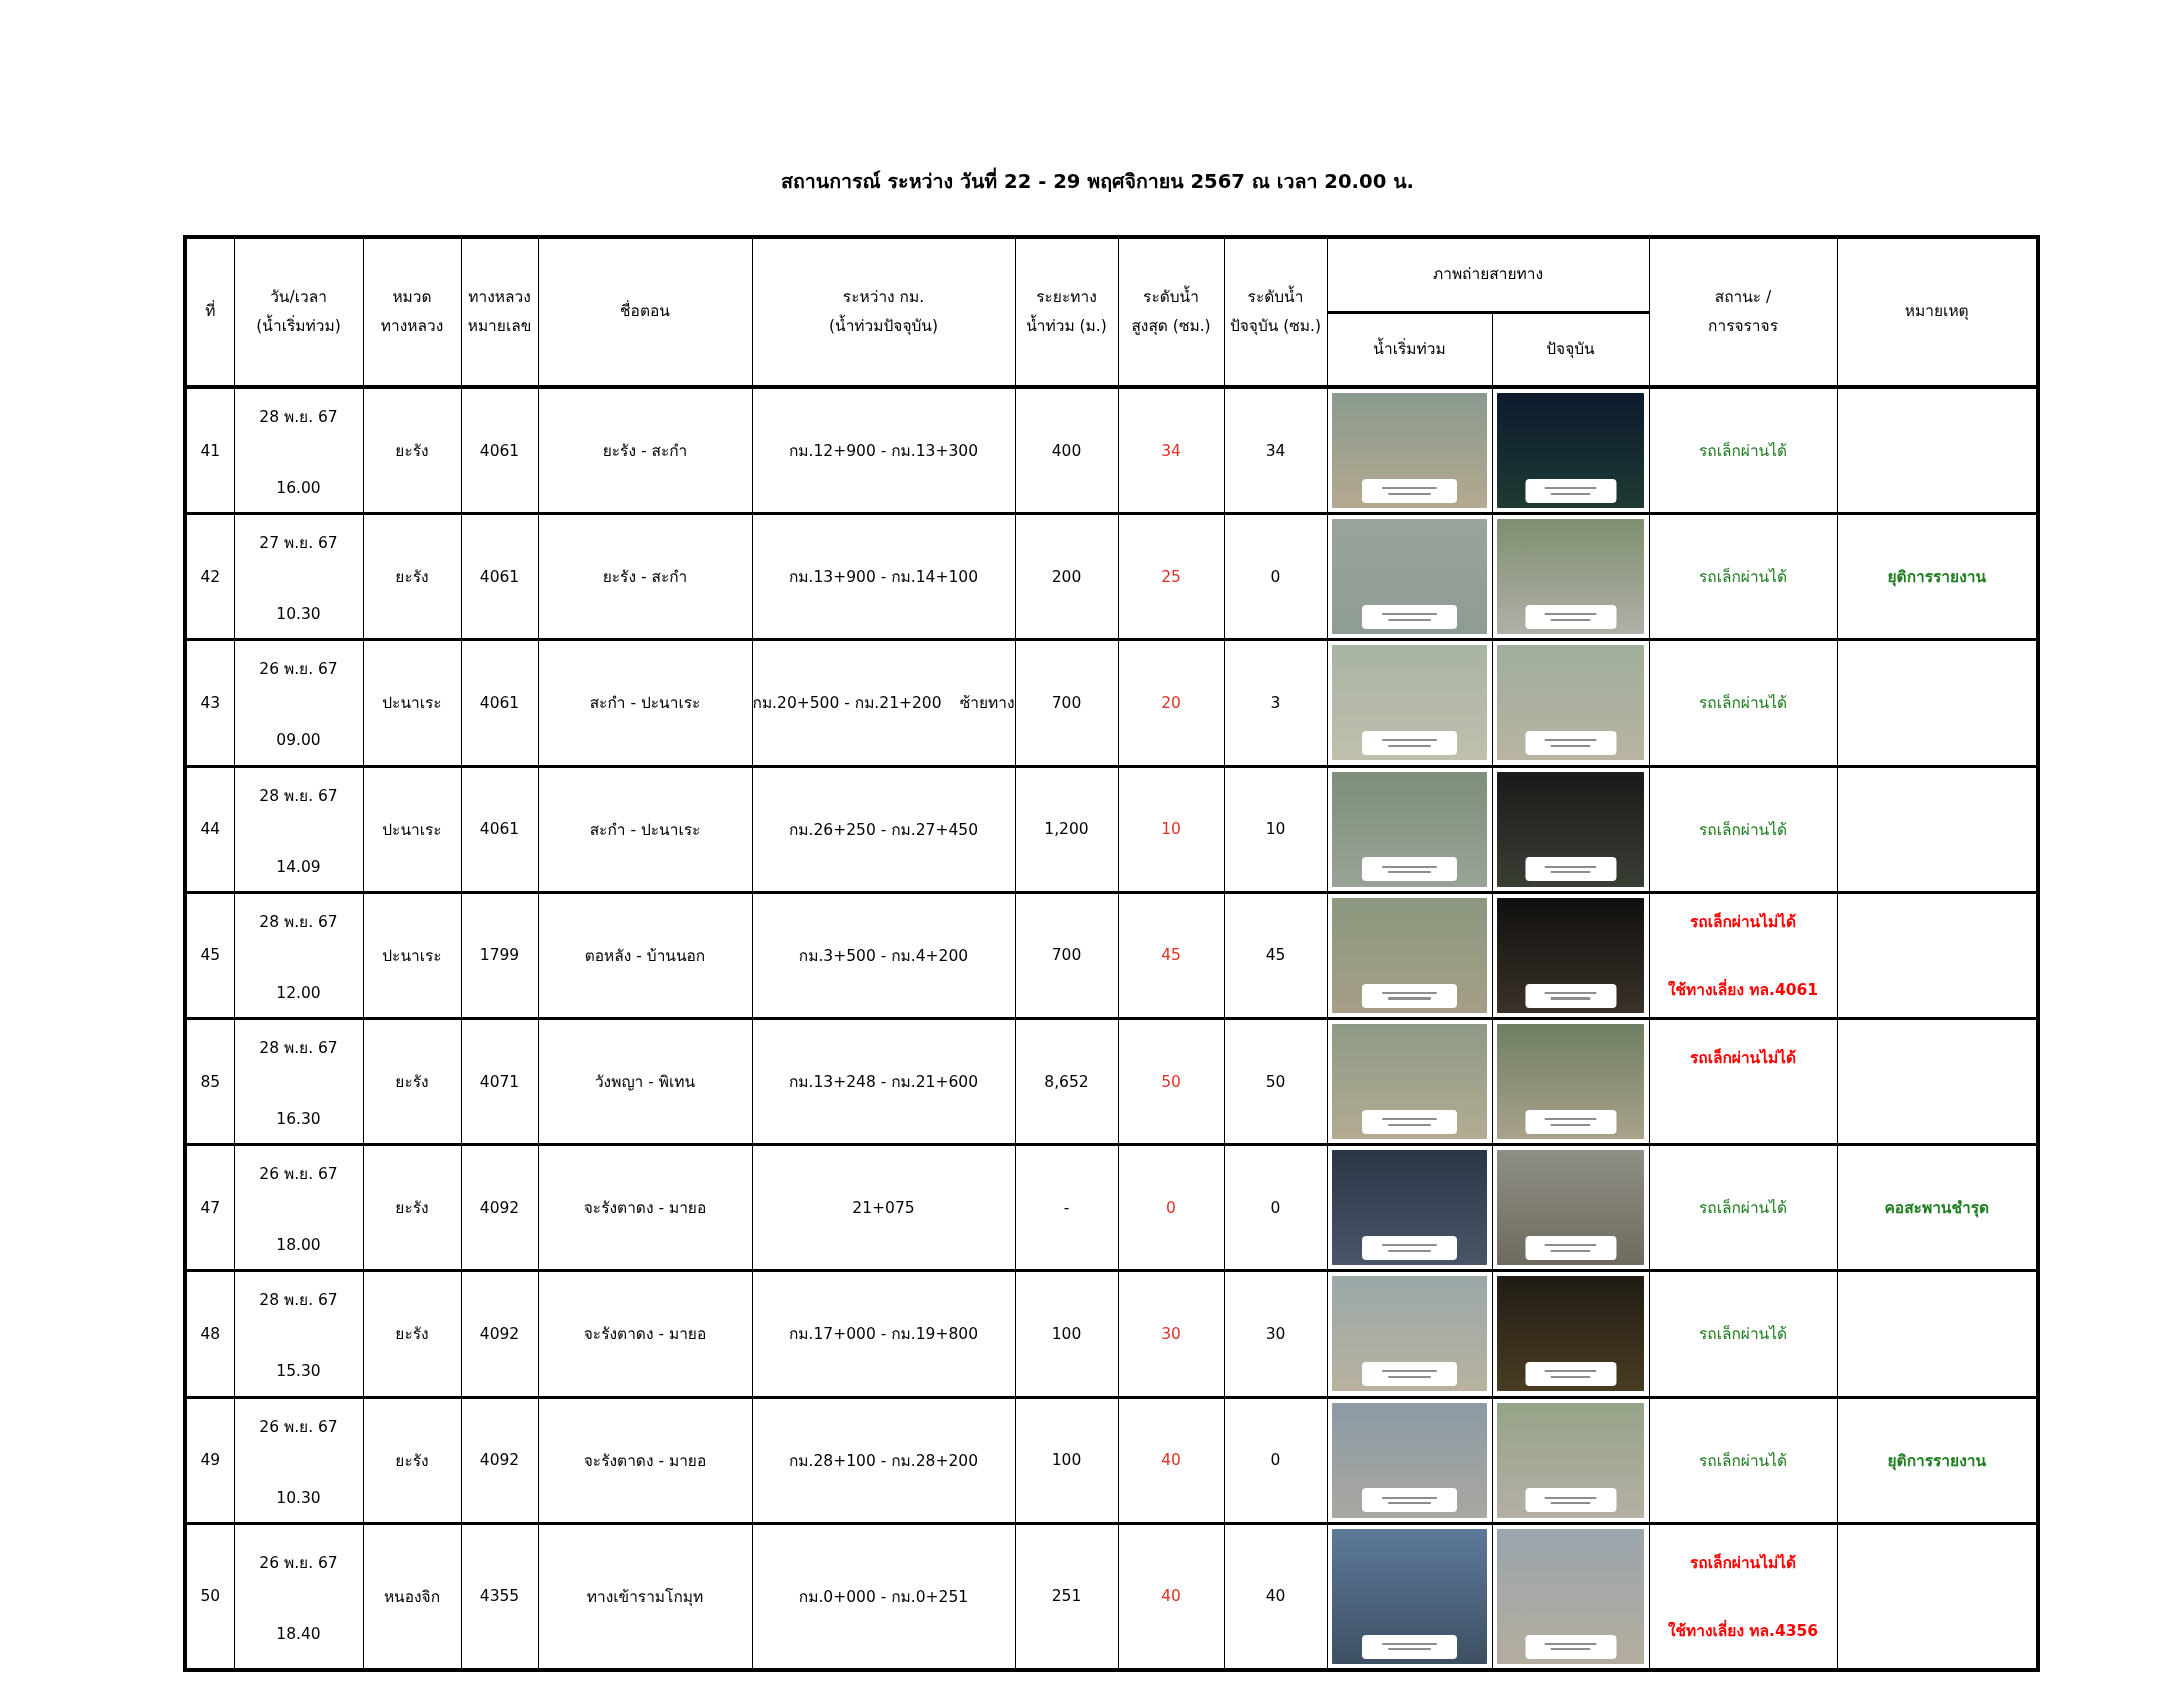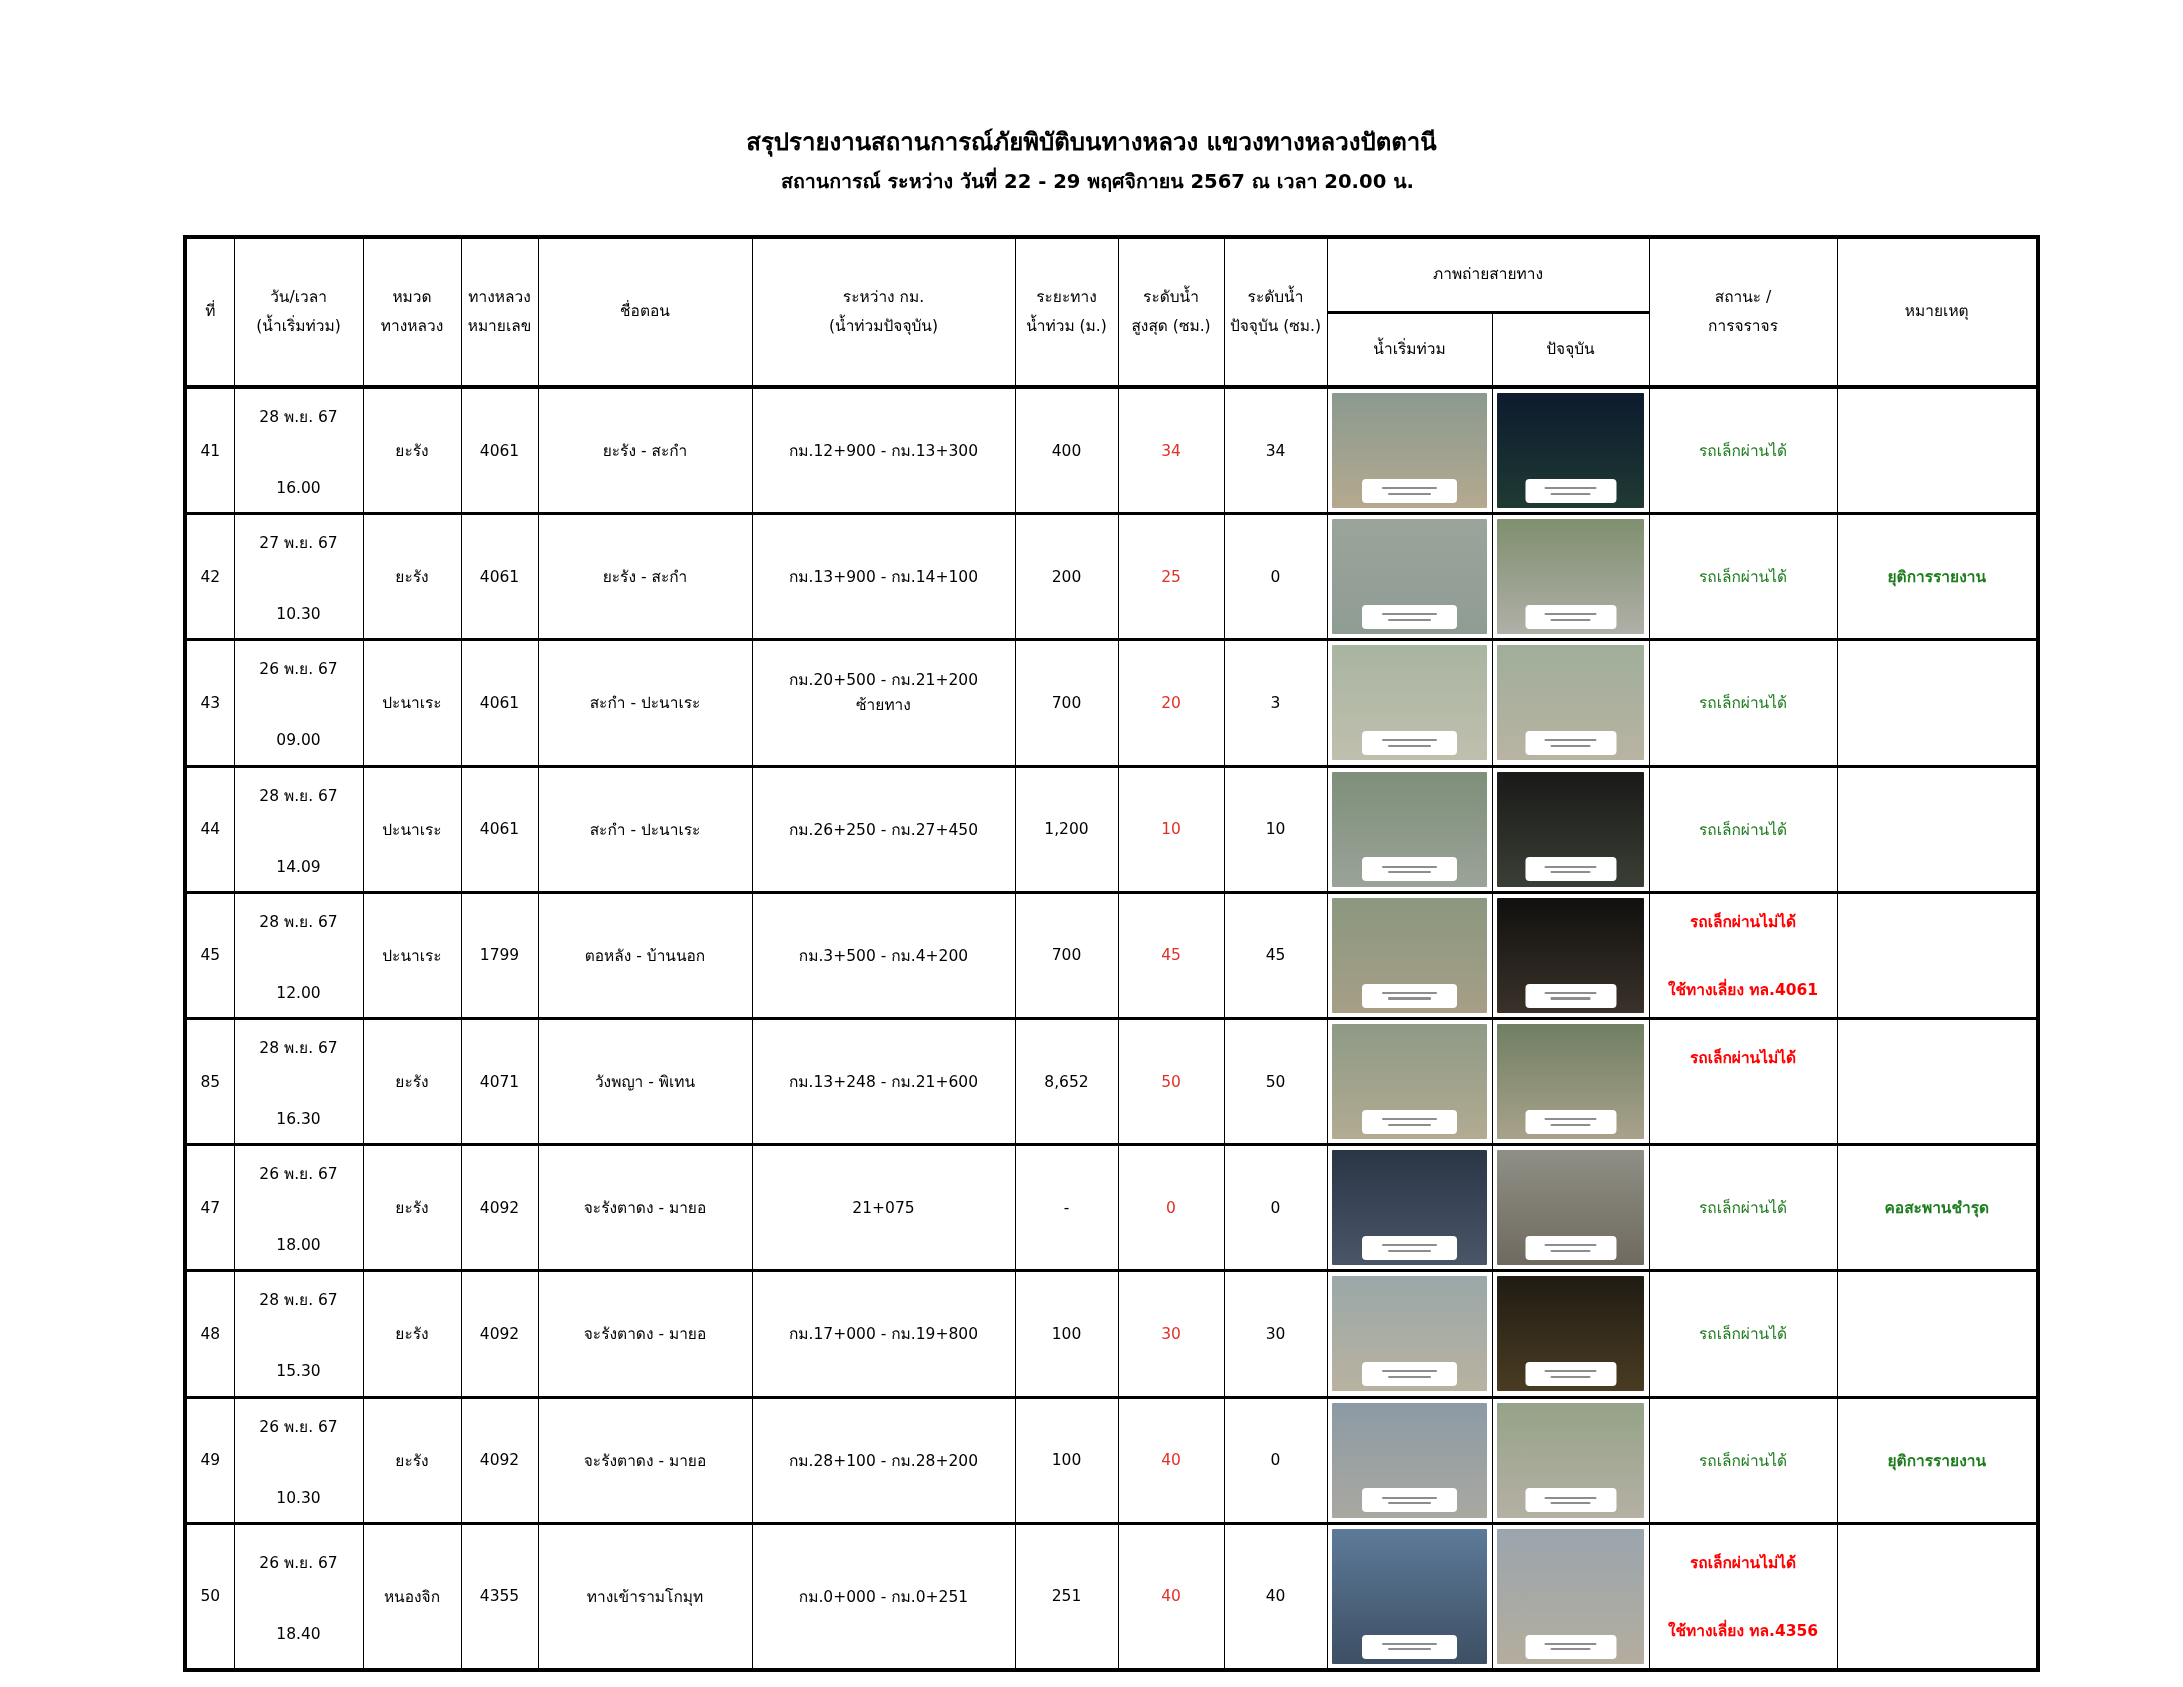--- a/index.html
+++ b/index.html
@@ -15,21 +15,21 @@
         font-size:15.5px;font-weight:normal;text-align:center;vertical-align:middle;
         padding:0;overflow:hidden;}
   thead tr{height:75px;}
   thead{border-bottom:4.1px solid #000;}
   th.photos-group{border-bottom:3.1px solid #000;text-align:center;}
   tbody tr{height:124px;border-top:3.6px solid #000;}
   tbody tr.tall{height:145px;}
   .hline{line-height:1.9;}
   .stack{display:flex;flex-direction:column;justify-content:space-between;
          height:93px;}
-  .stack2{display:flex;flex-direction:column;justify-content:flex-start;
+  .stack2{display:flex;flex-direction:row;justify-content:space-between;
           height:72px;align-items:center;}
   .num-max{color:#e03127;}
   .photo-cell{padding:4.1px;}
   .photo{position:relative;width:calc(100% - 1px);height:115px;margin:0 auto;border-radius:1px;}
   tr.tall .photo{height:135px;}
   .caption{position:absolute;bottom:5.2px;left:50%;transform:translateX(-50%);
            width:62%;height:24px;background:#fff;border-radius:4.1px;
            display:flex;flex-direction:column;justify-content:center;align-items:center;gap:3.6px;}
   .caption .bar{height:2.1px;background:#8d8d8d;border-radius:1px;}
   .caption .bar.b1{width:58%;}
@@ -37,21 +37,20 @@
   .status-green{color:#1e7d1e;}
   .status-red{color:#ff0000;font-weight:bold;}
   .status-top{display:flex;flex-direction:column;justify-content:flex-start;
               height:103px;padding-top:14.5px;box-sizing:border-box;align-items:center;}
   .remark{color:#1e7d1e;font-weight:bold;}
 </style>
 </head>
 <body>
 
 <div class="doc">
-  <div class="title">สรุปรายงานสถานการณ์ภัยพิบัติบนทางหลวง แขวงทางหลวงปัตตานี</div>
   <div class="subtitle">สถานการณ์ ระหว่าง วันที่ 22 - 29 พฤศจิกายน 2567 ณ เวลา 20.00 น.</div>
 
   <table class="report">
     <colgroup>
       <col style="width:49px">
         <col style="width:129px">
         <col style="width:98px">
       <col style="width:77px">
         <col style="width:214px">
         <col style="width:263px">

